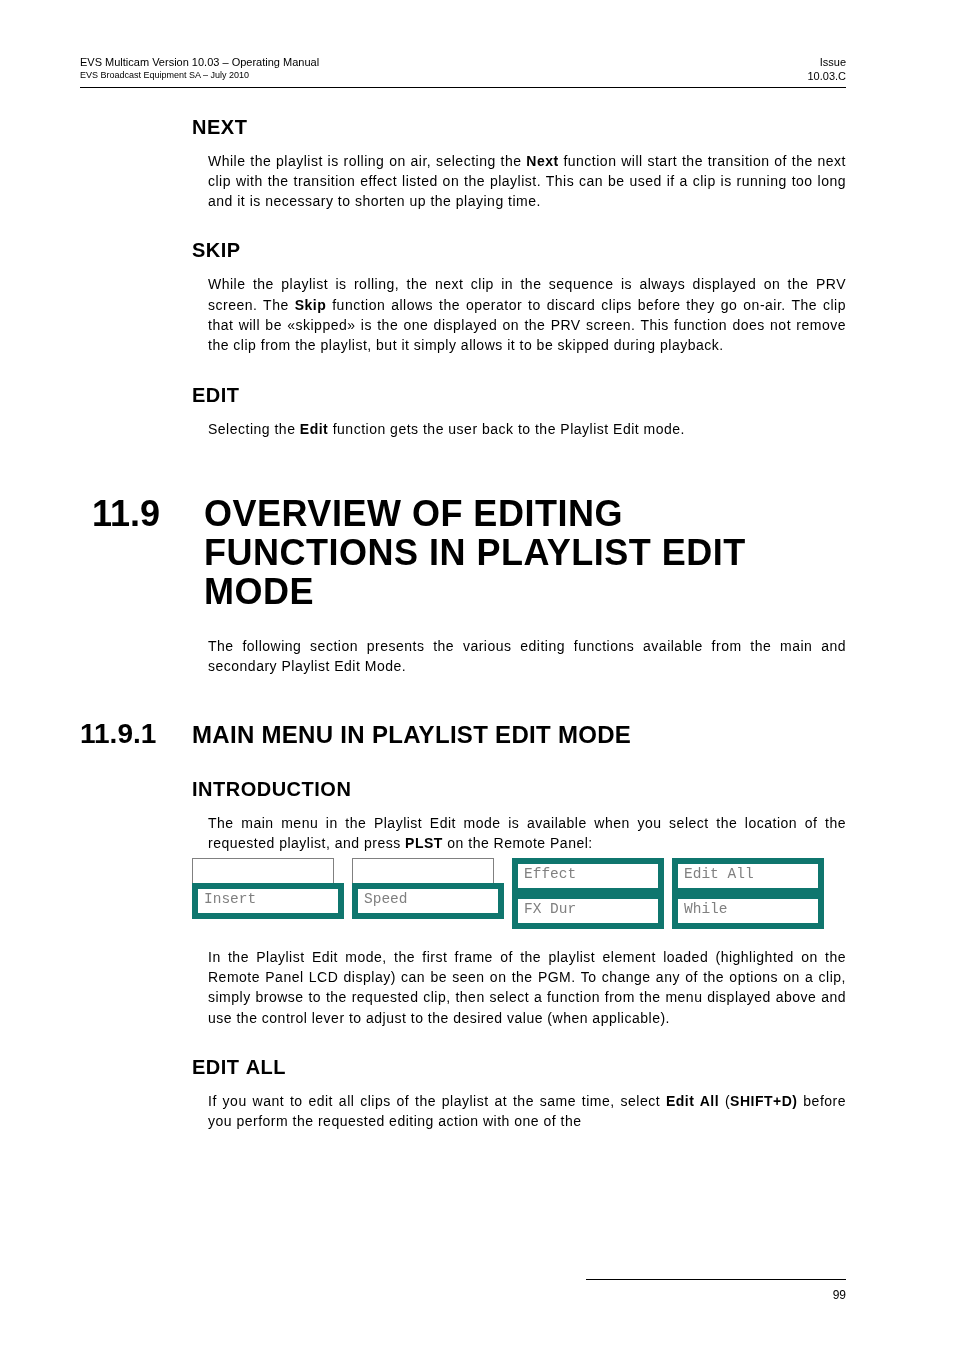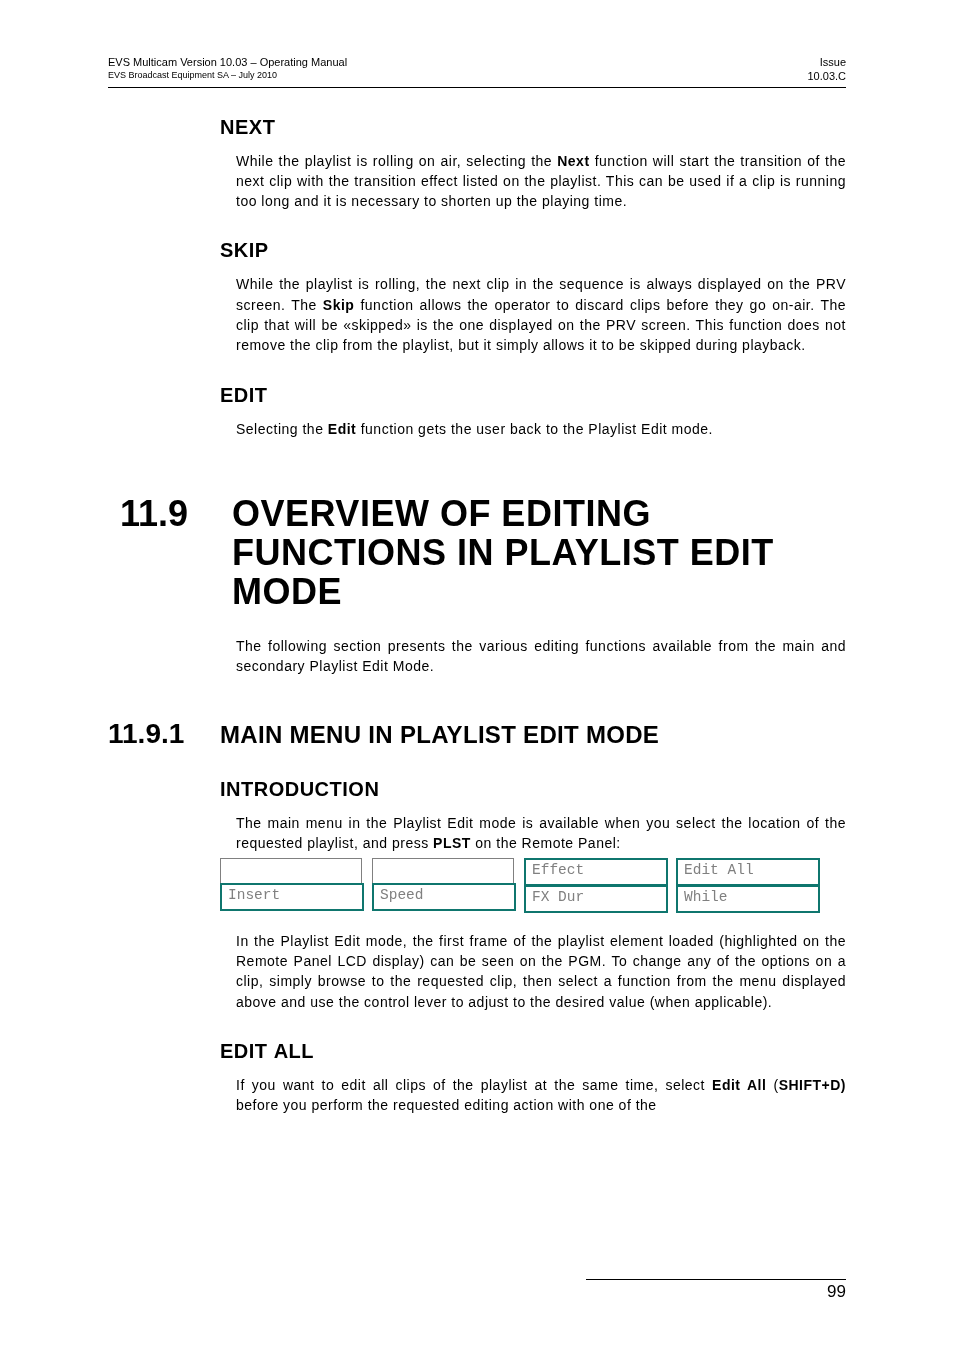--- a/index.html
+++ b/index.html
@@ -1,40 +1,40 @@
 <!DOCTYPE html>
 <html><head>
 <meta charset="utf-8">
 <style>
   html,body{margin:0;padding:0;background:#fff;font-family:Arial,Helvetica,sans-serif;color:#000;}
-  .page{width:954px;height:1350px;position:relative;box-sizing:border-box;padding:56px 108px 0 108px;}
+  .page{width:954px;height:1350px;position:relative;box-sizing:border-box;padding:56px 108px 0 80px;}
   .hdr{display:flex;justify-content:space-between;font-size:11px;line-height:1.25;}
   .hdr .left div,.hdr .right div{white-space:nowrap;}
   .hdr .right{text-align:right;}
   .rule{border:none;border-top:1px solid #000;margin:3px 0 0 0;}
   .content{padding-left:112px;padding-right:0;}
   .h3{font-weight:bold;letter-spacing:0.5px;margin:28px 0 12px 0;font-size:16px;}
   .h3 .sc{font-variant:small-caps;font-size:20px;}
   .h3 .cap{font-size:20px;}
   .para{font-size:14px;line-height:1.45;letter-spacing:0.5px;margin:0 0 14px 16px;text-align:justify;}
   .h1row{display:flex;align-items:flex-start;margin:56px 0 24px 12px;}
   .h1num{font-size:36px;font-weight:bold;width:112px;flex-shrink:0;line-height:1.08;}
   .h1txt{font-size:36px;font-weight:bold;line-height:1.08;letter-spacing:0.5px;}
   .h2row{display:flex;align-items:baseline;margin:42px 0 16px 0;}
   .h2num{font-size:28px;font-weight:bold;width:112px;flex-shrink:0;}
   .h2txt{font-size:24px;font-weight:bold;letter-spacing:0.3px;}
   .h2txt .cap{font-size:24px;}
   .h2txt .sc{font-variant:small-caps;}
   b{font-weight:bold;}
   .menu{display:flex;gap:8px;margin:2px 0 18px 0;}
   .menu-col{display:flex;flex-direction:column;gap:0;}
-  .menu-cell{border:2px solid #0f766e;width:128px;height:20px;padding:2px 6px;font-family:"Courier New",monospace;font-size:14.5px;color:#808080;box-sizing:content-box;}
+  .menu-cell{border:6px solid #0f766e;width:128px;height:20px;padding:2px 6px;font-family:"Courier New",monospace;font-size:14.5px;color:#808080;box-sizing:content-box;}
   .menu-cell.empty{border:1px solid #808080;}
   .menu-col .menu-cell + .menu-cell{margin-top:-1px;}
-  .pagenum{position:absolute;right:108px;bottom:48px;font-size:17px;}
+  .pagenum{position:absolute;right:108px;bottom:48px;font-size:12px;}
   .pagenum-rule{position:absolute;right:108px;bottom:70px;width:260px;border-top:1px solid #000;}
 </style>
 </head>
 <body>
 
 <div class="page">
 
   <div class="hdr">
     <div class="left">
       <div>EVS Multicam Version 10.03  – Operating Manual</div>

